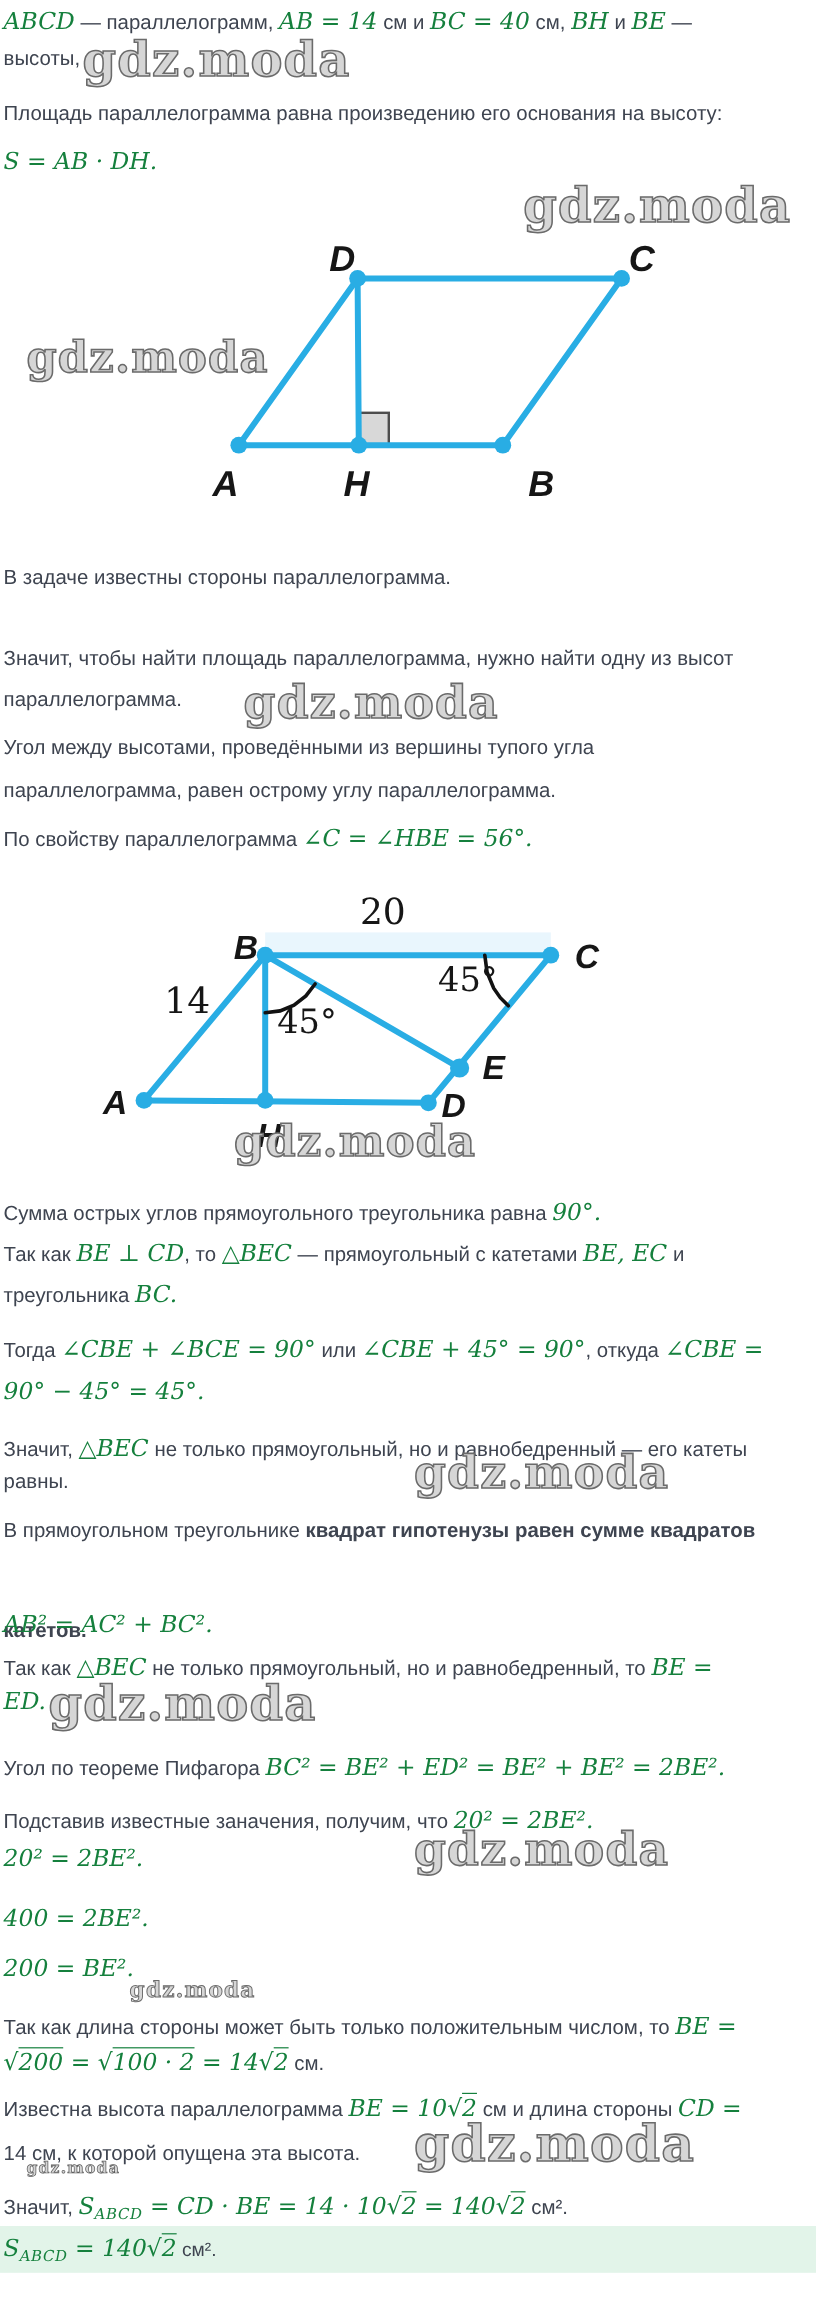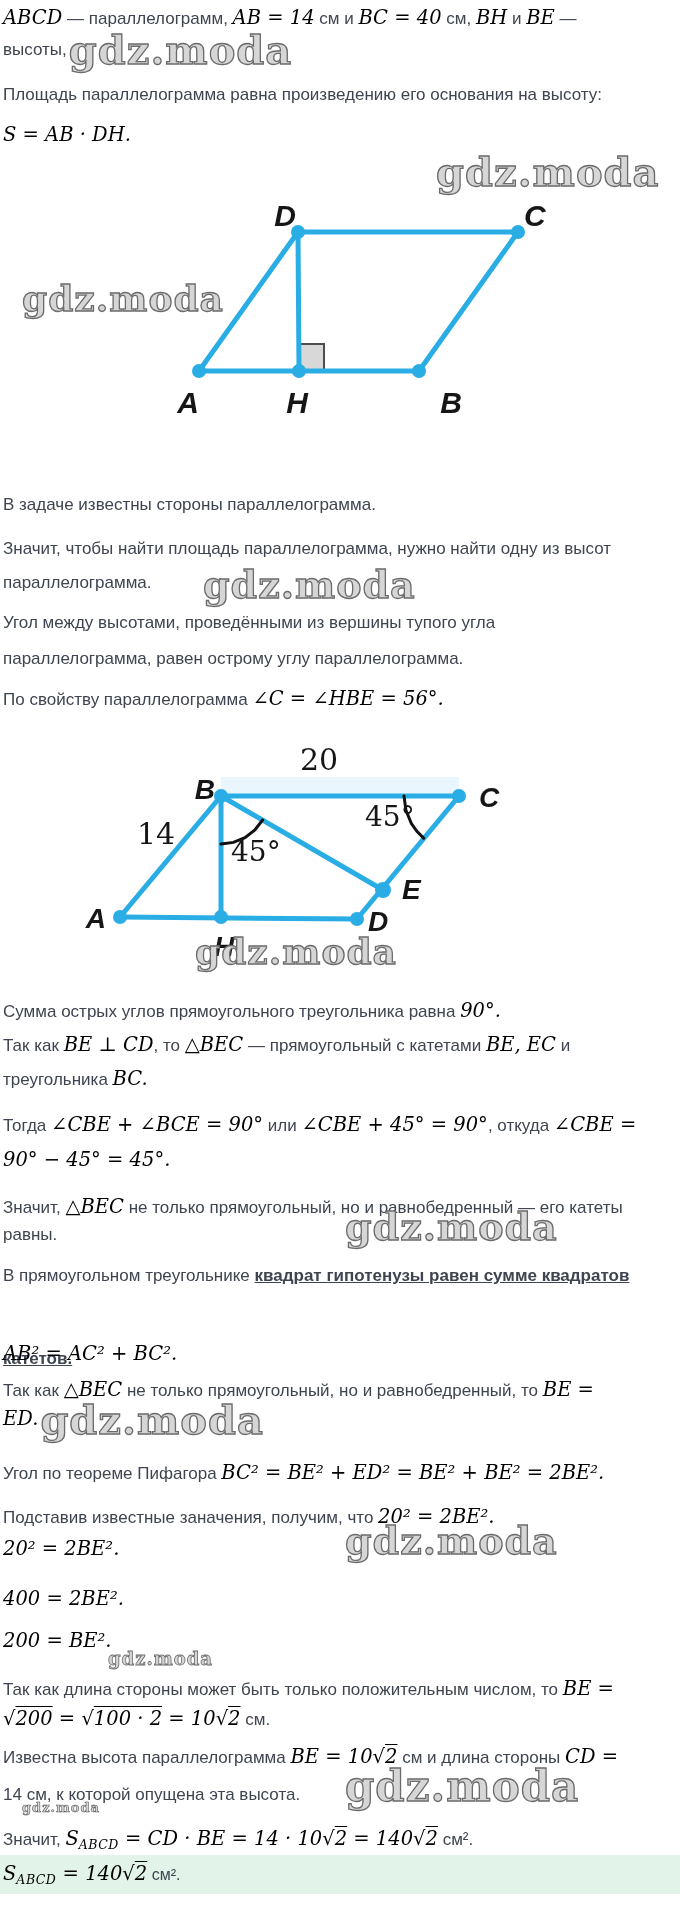--- a/index.html
+++ b/index.html
@@ -1,22 +1,22 @@
 <!DOCTYPE html>
 <html><head>
 <meta charset="utf-8">
 <style>
   html,body{margin:0;padding:0;}
   body{width:680px;height:1927px;position:relative;background:#ffffff;
        font-family:"Liberation Sans",sans-serif;color:#3e4450;overflow:hidden;}
   .line{position:absolute;left:3px;white-space:nowrap;font-size:17px;line-height:1.3;}
   .seg-t{font-family:"Liberation Sans",sans-serif;}
-  .seg-b{font-family:"Liberation Sans",sans-serif;font-weight:700;text-decoration:underline;}
+  .seg-b{font-family:"Liberation Sans",sans-serif;font-weight:700;}
   .seg-m,.seg-sub,.seg-sqrt{font-family:"DejaVu Serif","DejaVu Sans",serif;font-style:italic;
-       font-size:19.5px;color:#000000;text-align:center;}
+       font-size:19.5px;color:#15803d;text-align:center;}
   .seg-sub{font-size:12.5px;vertical-align:-4px;letter-spacing:.5px;}
   .seg-sqrt .rad{text-decoration:overline;font-style:italic;}
   .seg-w,.wm{font-family:"DejaVu Serif",serif;font-weight:700;font-style:normal;
        color:#d6d6d6;-webkit-text-stroke:1.3px #6b6b6b;letter-spacing:1px;line-height:1;}
   .seg-w{font-size:40px;vertical-align:-9px;margin-left:2px;}
   .wm{position:absolute;white-space:nowrap;}
   .answer-bar{position:absolute;left:0;top:1855px;width:680px;height:39px;background:#e2f4e9;
        display:flex;align-items:center;padding-left:3px;box-sizing:border-box;white-space:nowrap;}
   svg{position:absolute;left:0;}
   .edge{stroke:#29ade4;stroke-width:5;stroke-linecap:round;fill:none;}
@@ -47,21 +47,21 @@
   <circle class="dot" cx="419" cy="371" r="7"></circle>
   <circle class="dot" cx="298" cy="232" r="7"></circle>
   <circle class="dot" cx="518" cy="232" r="7"></circle>
   <text class="vlabel" font-size="30" x="296" y="226" text-anchor="end">D</text>
   <text class="vlabel" font-size="30" x="524" y="226" text-anchor="start">C</text>
   <text class="vlabel" font-size="30" x="188" y="413" text-anchor="middle">A</text>
   <text class="vlabel" font-size="30" x="297" y="413" text-anchor="middle">H</text>
   <text class="vlabel" font-size="30" x="451" y="413" text-anchor="middle">B</text>
 </svg>
 
-<div class="line" style="top:494px"><span class="seg-t">В задаче известны стороны параллелограмма.</span></div>
+<div class="line" style="top:471px"><span class="seg-t">В задаче известны стороны параллелограмма.</span></div>
 <div class="line" style="top:538px"><span class="seg-t">Значит, чтобы найти площадь параллелограмма, нужно найти одну из высот</span></div>
 <div class="line" style="top:572px"><span class="seg-t">параллелограмма.</span></div>
 <div class="line" style="top:612px"><span class="seg-t">Угол между высотами, проведёнными из вершины тупого угла</span></div>
 <div class="line" style="top:648px"><span class="seg-t">параллелограмма, равен острому углу параллелограмма.</span></div>
 <div class="line" style="top:686px"><span class="seg-t">По свойству параллелограмма </span><span class="seg-m">∠C = ∠HBE = 56°.</span></div>
 
 <svg width="680" height="235" style="top:740px" viewBox="0 740 680 235">
   <rect class="tint" x="221" y="777" width="238" height="19"></rect>
   <path class="edge" d="M120 917 L221 796"></path>
   <path class="edge" d="M221 796 L459 796"></path>
@@ -100,21 +100,21 @@
 <div class="line" style="top:1348px"><span class="seg-b">катетов.</span></div>
 <div class="line" style="top:1341px"><span class="seg-m">AB² = AC² + BC².</span></div>
 <div class="line" style="top:1377px"><span class="seg-t">Так как </span><span class="seg-m">△BEC</span><span class="seg-t"> не только прямоугольный, но и равнобедренный, то </span><span class="seg-m">BE =</span></div>
 <div class="line" style="top:1400px"><span class="seg-m">ED.</span><span class="seg-w">gdz.moda</span></div>
 <div class="line" style="top:1460px"><span class="seg-t">Угол по теореме Пифагора </span><span class="seg-m">BC² = BE² + ED² = BE² + BE² = 2BE².</span></div>
 <div class="line" style="top:1504px"><span class="seg-t">Подставив известные заначения, получим, что </span><span class="seg-m">20² = 2BE².</span></div>
 <div class="line" style="top:1536px"><span class="seg-m">20² = 2BE².</span></div>
 <div class="line" style="top:1586px"><span class="seg-m">400 = 2BE².</span></div>
 <div class="line" style="top:1628px"><span class="seg-m">200 = BE².</span></div>
 <div class="line" style="top:1676px"><span class="seg-t">Так как длина стороны может быть только положительным числом, то </span><span class="seg-m">BE =</span></div>
-<div class="line" style="top:1706px"><span class="seg-sqrt">√<span class="rad">200</span></span><span class="seg-m"> = </span><span class="seg-sqrt">√<span class="rad">100 · 2</span></span><span class="seg-m"> = 10</span><span class="seg-sqrt">√<span class="rad">2</span></span><span class="seg-t"> см.</span></div>
+<div class="line" style="top:1706px"><span class="seg-sqrt">√<span class="rad">200</span></span><span class="seg-m"> = </span><span class="seg-sqrt">√<span class="rad">100 · 2</span></span><span class="seg-m"> = 14</span><span class="seg-sqrt">√<span class="rad">2</span></span><span class="seg-t"> см.</span></div>
 <div class="line" style="top:1744px"><span class="seg-t">Известна высота параллелограмма </span><span class="seg-m">BE = 10</span><span class="seg-sqrt">√<span class="rad">2</span></span><span class="seg-t"> см и длина стороны </span><span class="seg-m">CD =</span></div>
 <div class="line" style="top:1784px"><span class="seg-t">14 см, к которой опущена эта высота.</span></div>
 <div class="line" style="top:1826px"><span class="seg-t">Значит, </span><span class="seg-m">S</span><span class="seg-sub">ABCD</span><span class="seg-m"> = CD · BE = 14 · 10</span><span class="seg-sqrt">√<span class="rad">2</span></span><span class="seg-m"> = 140</span><span class="seg-sqrt">√<span class="rad">2</span></span><span class="seg-t"> см².</span></div>
 
 <div class="wm" style="left:436px;top:152px;font-size:40px">gdz.moda</div>
 <div class="wm" style="left:22px;top:280px;font-size:36px">gdz.moda</div>
 <div class="wm" style="left:203px;top:566px;font-size:38px">gdz.moda</div>
 <div class="wm" style="left:195px;top:933px;font-size:36px">gdz.moda</div>
 <div class="wm" style="left:345px;top:1208px;font-size:38px">gdz.moda</div>
 <div class="wm" style="left:345px;top:1522px;font-size:38px">gdz.moda</div>

